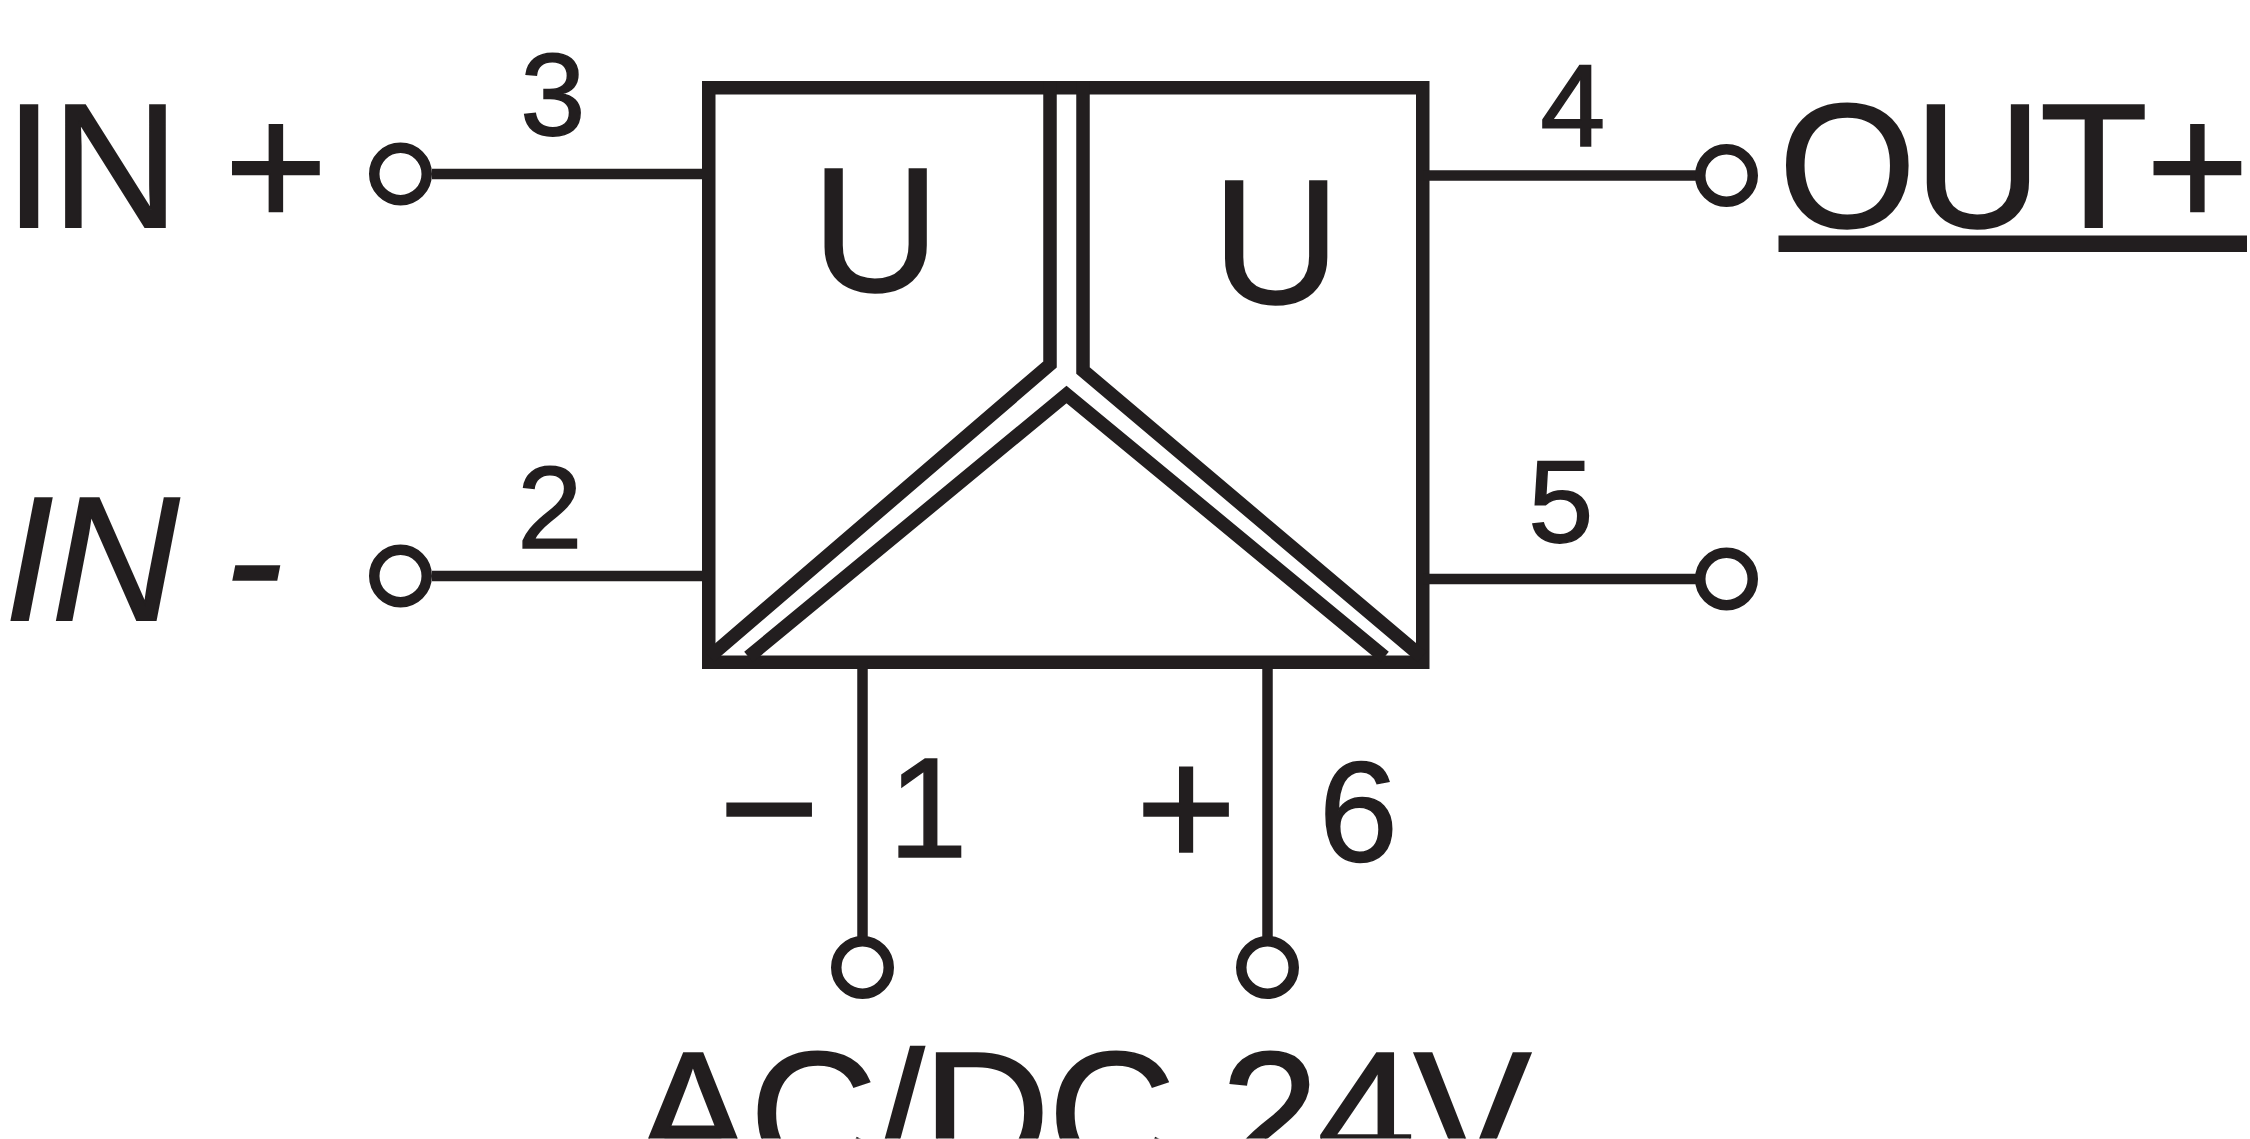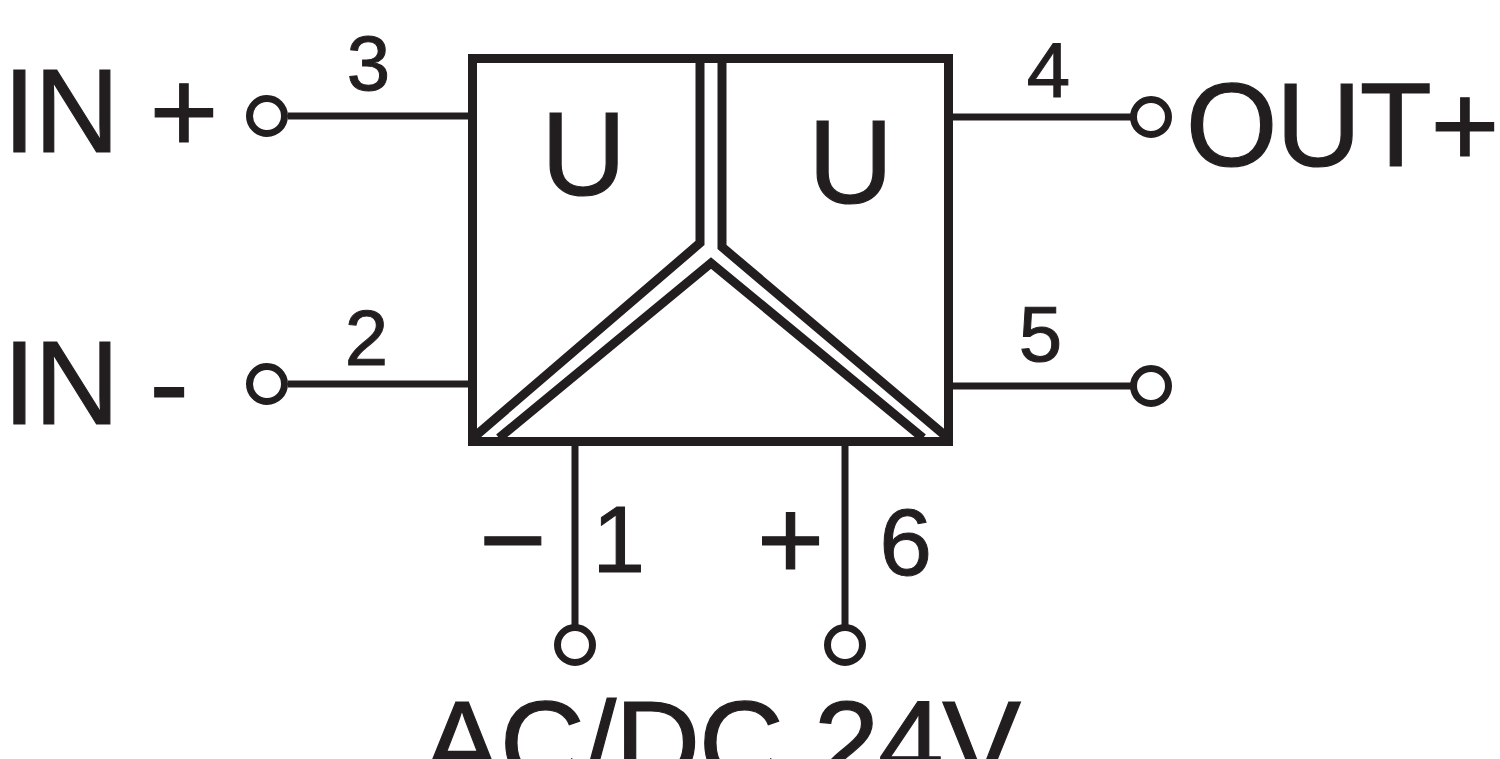--- a/index.html
+++ b/index.html
@@ -43,22 +43,22 @@
 
     <circle cx="267" cy="87" r="17.5" fill="var(--bg)" stroke="currentColor" stroke-width="7"></circle>
     <circle cx="267" cy="355" r="17.5" fill="var(--bg)" stroke="currentColor" stroke-width="7"></circle>
     <circle cx="1151" cy="88" r="17.5" fill="var(--bg)" stroke="currentColor" stroke-width="7"></circle>
     <circle cx="1151" cy="357" r="17.5" fill="var(--bg)" stroke="currentColor" stroke-width="7"></circle>
     <circle cx="575" cy="616" r="17.5" fill="var(--bg)" stroke="currentColor" stroke-width="7"></circle>
     <circle cx="845" cy="616" r="17.5" fill="var(--bg)" stroke="currentColor" stroke-width="7"></circle>
   </svg>
 
   <div class="t lbl start" style="left:3px;   top:2px;   width:400px; height:160px;">IN +</div>
-  <div class="t lbl start" style="left:3px;   top:274px; width:400px; height:160px;">IN -</div>
-  <div class="t lbl end" style="right:2px;  top:16px;   width:400px; height:160px;">OUT+</div>
+  <div class="t lbl start" style="left:3px;   top:264px; width:400px; height:160px;font-style:italic;">IN -</div>
+  <div class="t lbl end" style="right:2px;  top:2px;   width:400px; height:160px;text-decoration:underline;">OUT+</div>
 
   <div class="t lbl" style="left:483px; top:45px; width:200px; height:160px;">U</div>
   <div class="t lbl" style="left:750px; top:53px; width:200px; height:160px;">U</div>
 
   <div class="t pin" style="left:308px; top:-6px;  width:120px; height:80px;">3</div>
   <div class="t pin" style="left:306px; top:269px; width:120px; height:80px;">2</div>
   <div class="t pin" style="left:988px; top:1px;   width:120px; height:80px;">4</div>
   <div class="t pin" style="left:980px; top:265px; width:120px; height:80px;">5</div>
   <div class="t pinb" style="left:558px; top:460px; width:120px; height:100px;">1</div>
   <div class="t pinb" style="left:845px; top:463px; width:120px; height:100px;">6</div>

